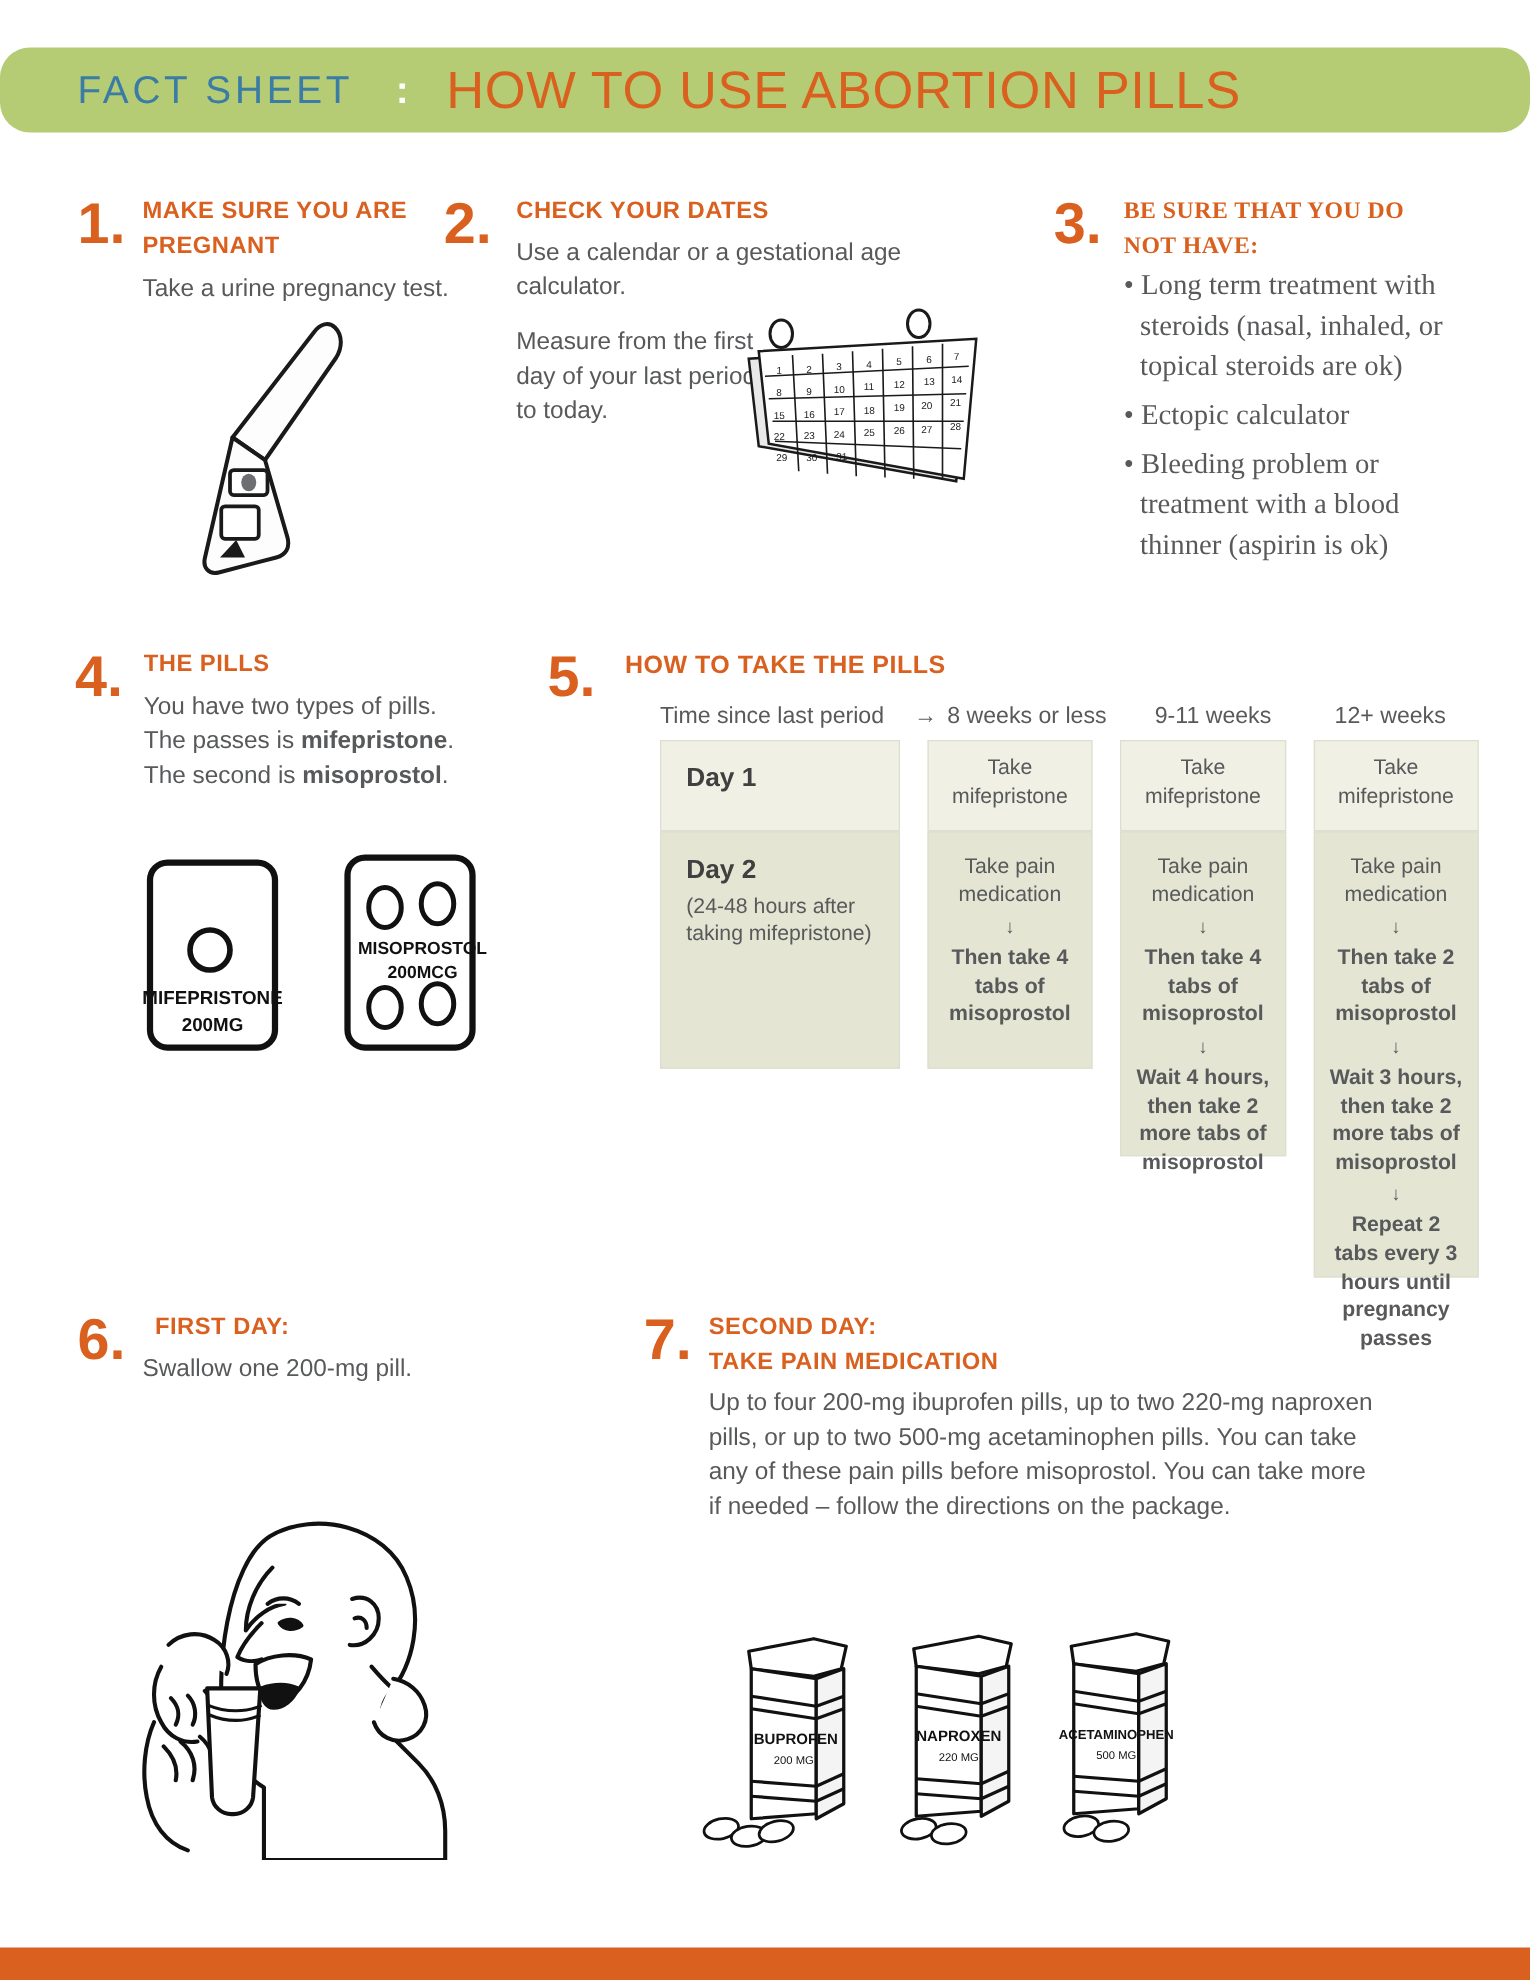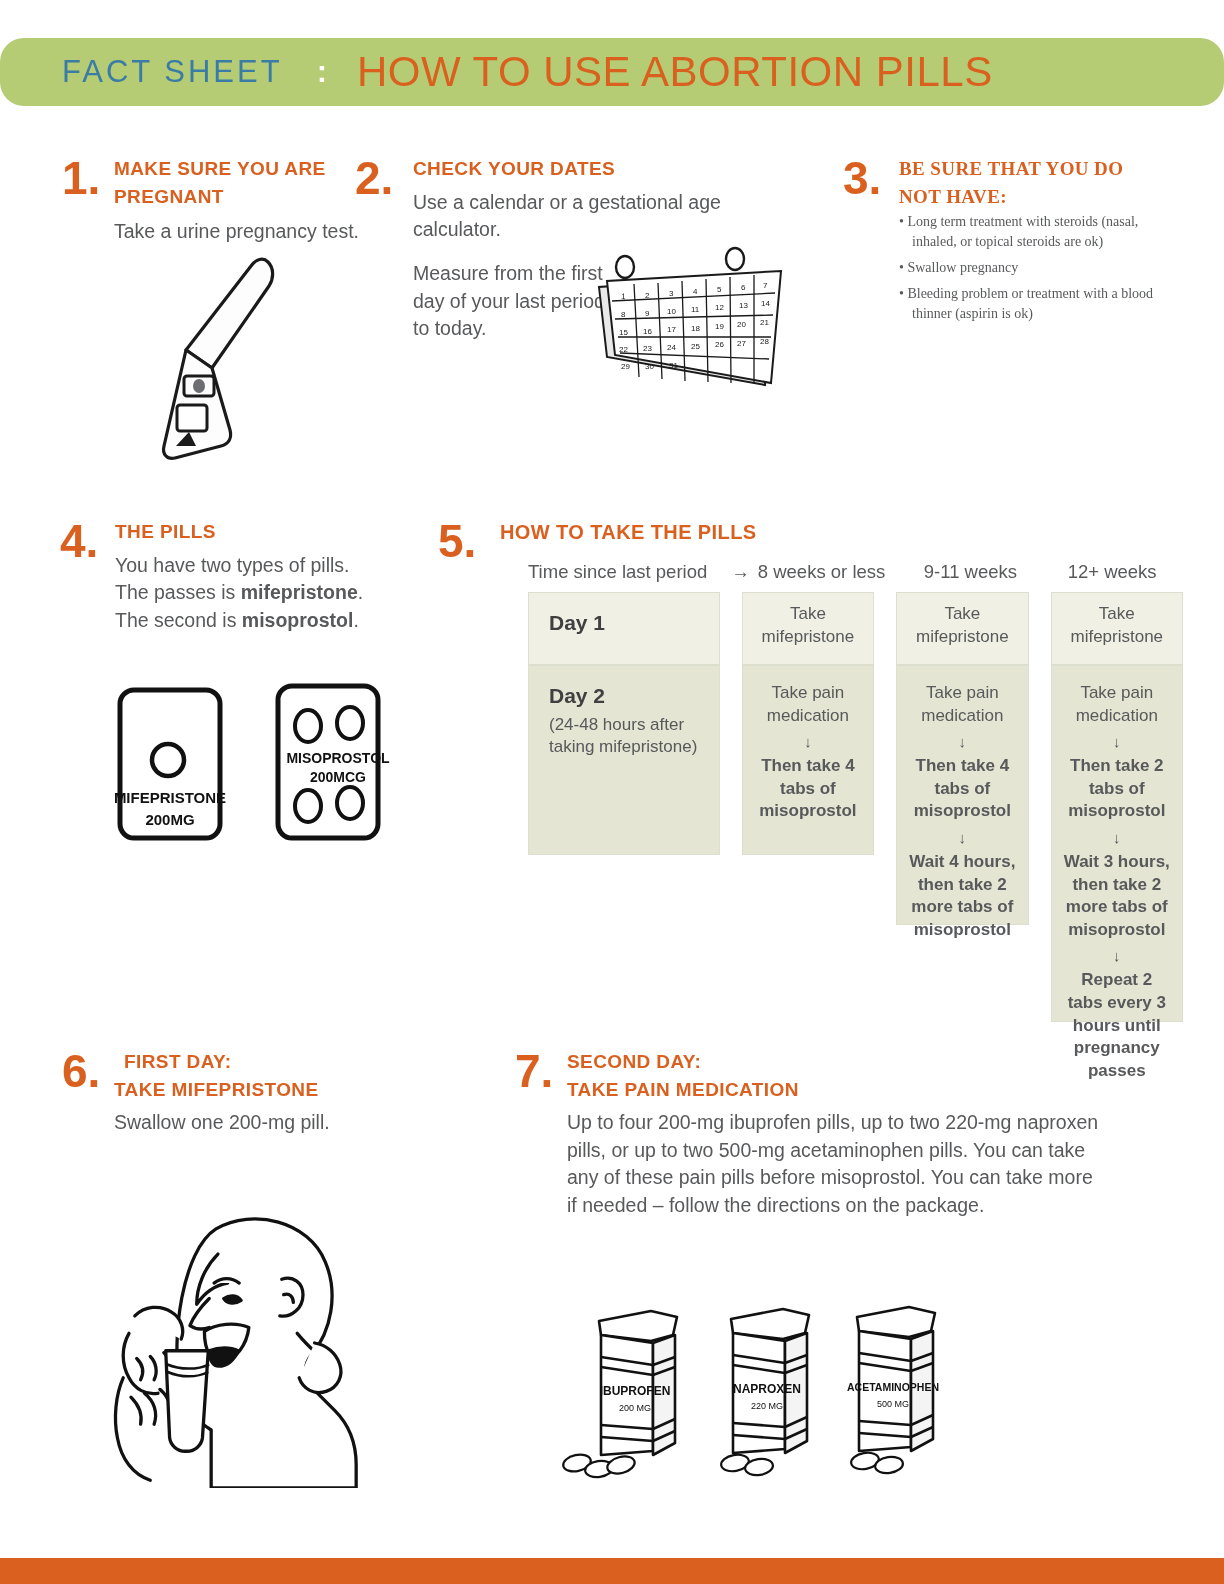--- a/index.html
+++ b/index.html
@@ -46,21 +46,21 @@
   }
   .step-body{
     font-size:19.5px; color:#58595b; line-height:1.42;
   }
   .step-body b{ color:#58595b; font-weight:700; }
   .gap{ height:16px; }
 
   
   .bullets{ list-style:none; margin:2px 0 0 0; padding:0; }
   .bullets li{
-    font-size:14px; color:#58595b; line-height:1.42;
+    font-size:23px; color:#58595b; line-height:1.42;
     margin-bottom:6px; text-indent:-13px; padding-left:13px;
   }
 
   
   #step1{ left:62px; top:155px; width:300px; }
   #step1 .inner{ margin-left:52px; }
   
   #step2{ left:355px; top:155px; width:380px; }
   #step2 .inner{ margin-left:58px; }
   
@@ -222,21 +222,21 @@
   </g>
 </svg>
 </div>
 
 <div class="step" id="step3">
   <div class="num">3.</div>
   <div class="inner">
     <div class="step-head">BE SURE THAT YOU DO NOT HAVE:</div>
     <ul class="bullets">
       <li>• Long term treatment with steroids (nasal, inhaled, or topical steroids are ok)</li>
-      <li>• Swallow pregnancy</li>
+      <li>• Ectopic calculator</li>
       <li>• Bleeding problem or treatment with a blood thinner (aspirin is ok)</li>
     </ul>
   </div>
 </div>
 
 <div class="step" id="step4">
   <div class="num">4.</div>
   <div class="inner">
     <div class="step-head">THE PILLS</div>
     <div class="step-body" style="margin-top:6px">
@@ -348,21 +348,20 @@
         </div>
       </div>
     </div>
   </div>
 </div>
 
 <div class="step" id="step6">
   <div class="num">6.</div>
   <div class="inner">
     <div class="step-head">FIRST DAY:</div>
-    <div class="step-head" style="margin-left:-10px">TAKE MIFEPRISTONE</div>
     <div class="step-body" style="margin-top:6px;margin-left:-10px">Swallow one 200-mg pill.</div>
   </div>
 </div>
 
 <div class="illus" id="illus-person">
 <svg width="290" height="290" viewBox="0 0 300 300">
   <g fill="#ffffff" stroke="#111111" stroke-width="3.4" stroke-linejoin="round" stroke-linecap="round">
     <path d="M120 32 c38 -22 96 -8 113 34 c14 33 6 72 -14 96 c-10 12 -8 26 2 36 l22 22 c14 14 22 34 22 56 l0 24 l-150 0 l0 -60 c-16 -10 -28 -26 -32 -46 c-10 -48 2 -140 37 -162 z"></path>
     <path d="M122 58 c-14 14 -22 34 -22 52 c8 -12 20 -20 32 -22"></path>
     <path d="M118 88 c8 -6 18 -6 26 0"></path>

